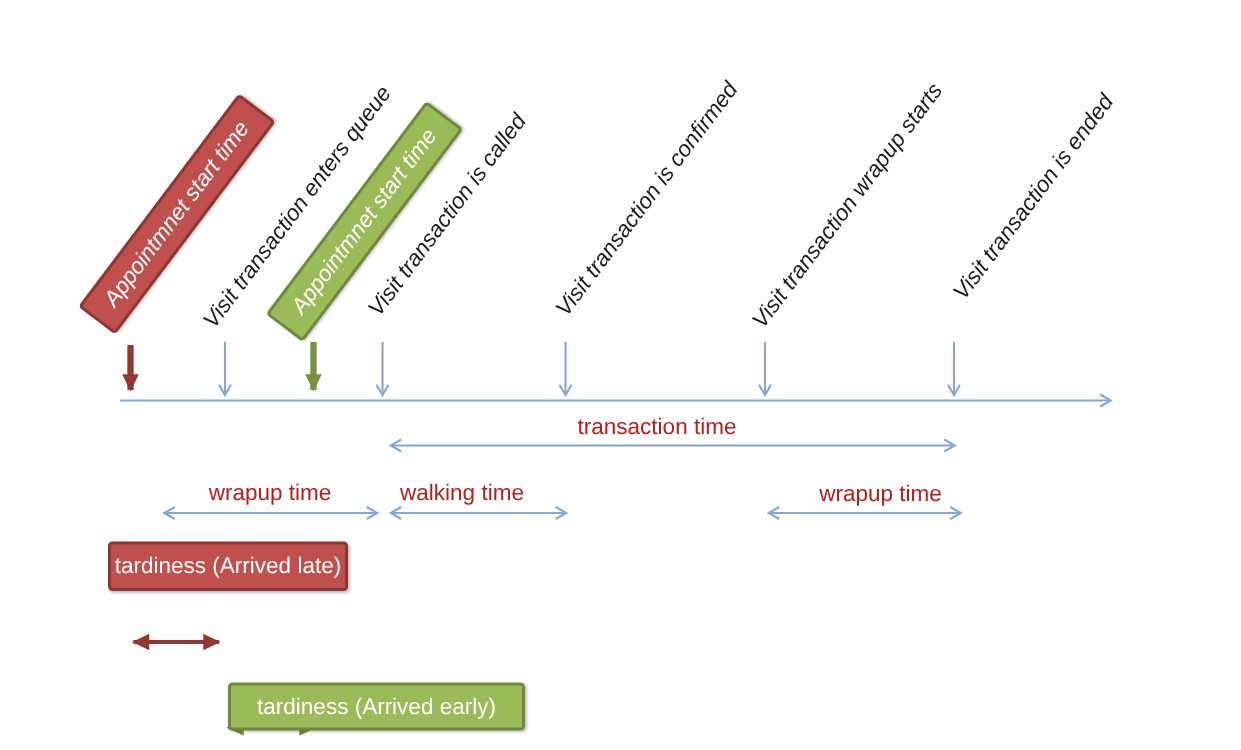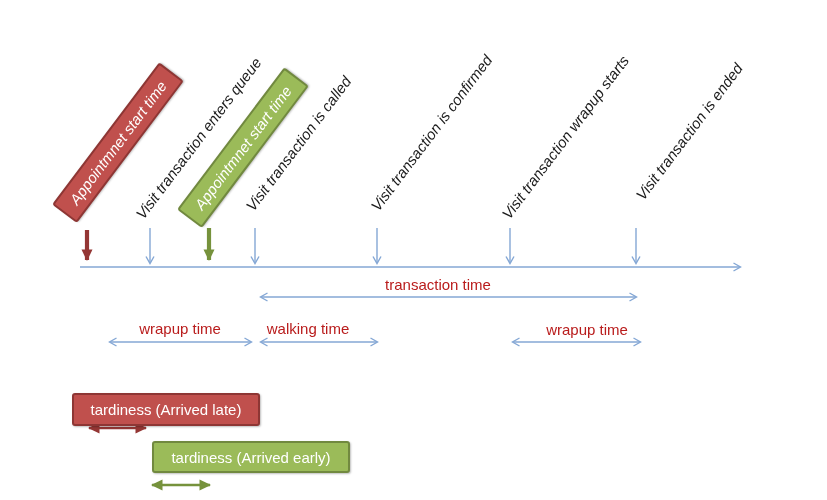--- a/index.html
+++ b/index.html
@@ -94,16 +94,16 @@
 
   <div class="rot plain" style="left:512px; bottom:278px">Visit transaction wrapup starts</div>
 
   <div class="rot plain" style="left:646px; bottom:297px">Visit transaction is ended</div>
 
   <div class="dur" style="left:438px; top:276px">transaction time</div>
   <div class="dur" style="left:180px; top:320px">wrapup time</div>
   <div class="dur" style="left:308px; top:320px">walking time</div>
   <div class="dur" style="left:587px; top:321px">wrapup time</div>
 
-  <div class="tbox red" style="left:72px; top:393px; width:188px; height:33px">tardiness (Arrived late)</div>
-  <div class="tbox green" style="left:152px; top:441px; width:198px; height:32px">tardiness (Arrived early)</div>
+  <div class="tbox red" style="left:72px; top:361px; width:160px; height:33px">tardiness (Arrived late)</div>
+  <div class="tbox green" style="left:152px; top:455px; width:198px; height:32px">tardiness (Arrived early)</div>
 
 </div>
 
 </body></html>

